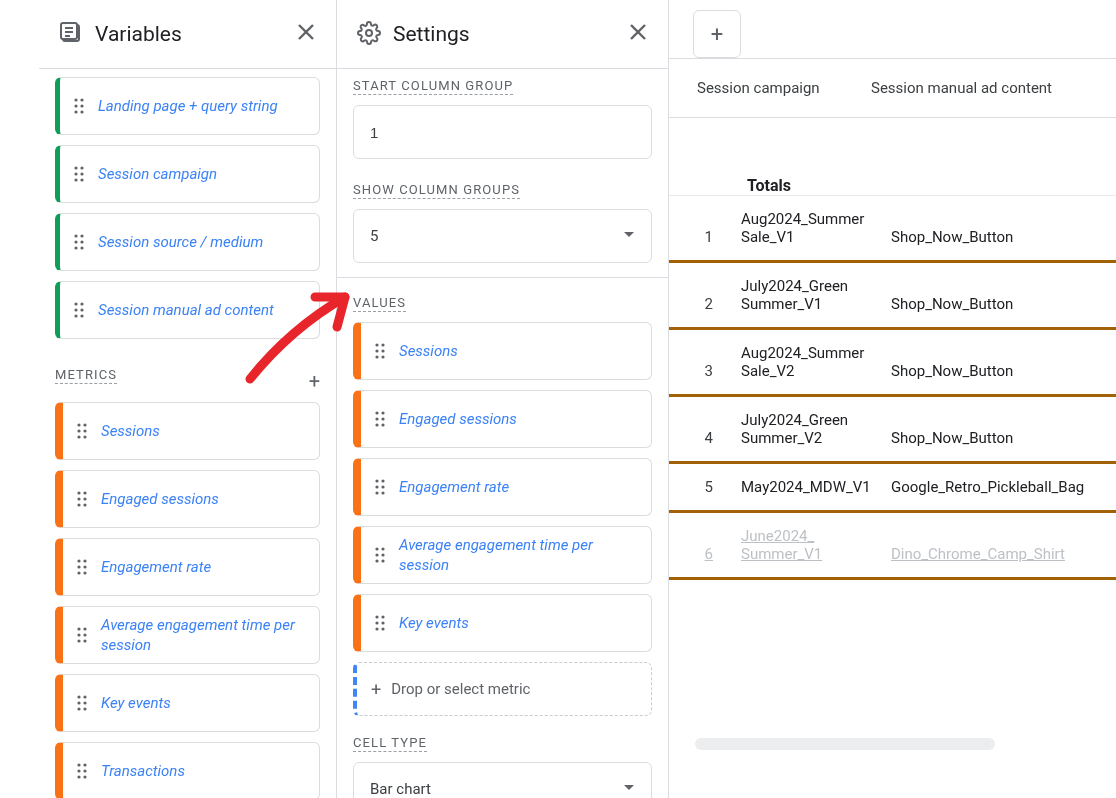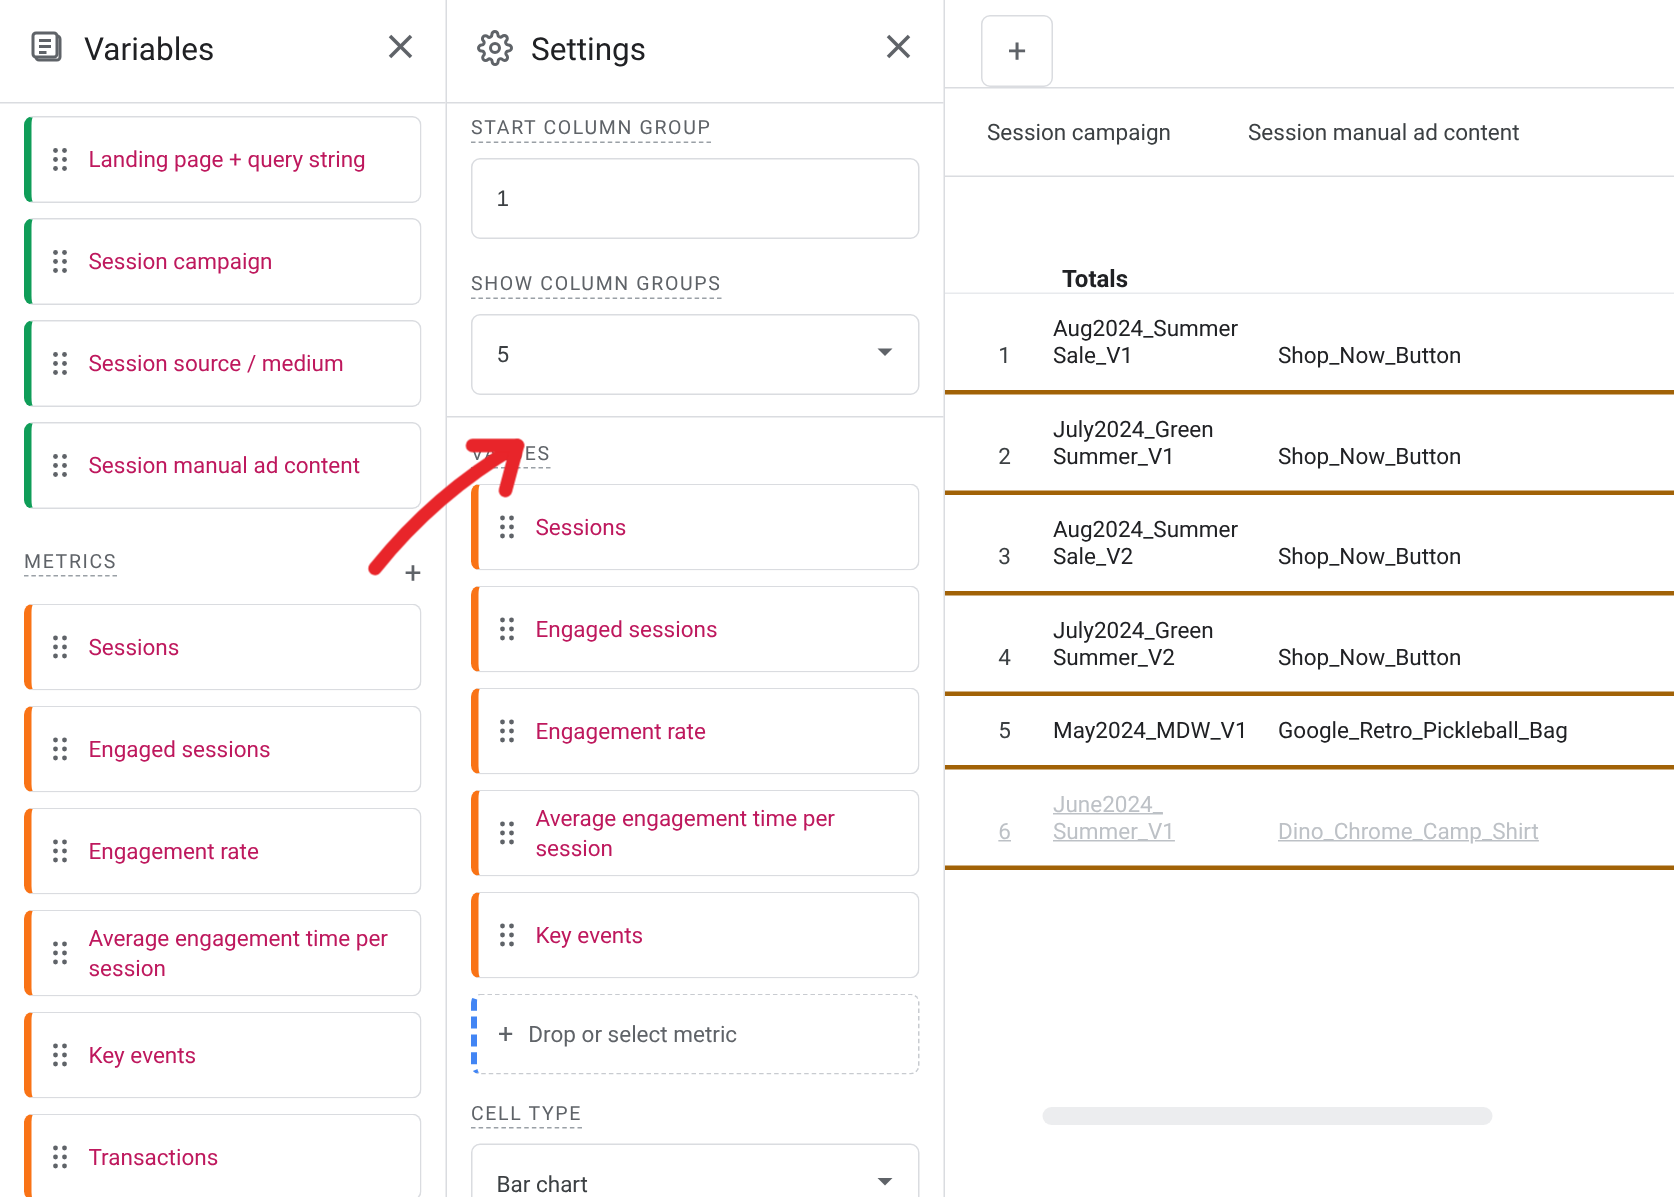--- a/index.html
+++ b/index.html
@@ -18,21 +18,21 @@
     display: flex;
     height: 798px;
   }
   .panel {
     border-right: 1px solid #dadce0;
     height: 100%;
     display: flex;
     flex-direction: column;
     background: #fff;
   }
-  .panel-variables { width: 298px; }
+  .panel-variables { width: 298px; margin-left: 39px; }
   .panel-settings { width: 332px; }
   .panel-report { flex: 1; background: #fff; }
   .panel-header {
     height: 69px;
     border-bottom: 1px solid #dadce0;
     display: flex;
     align-items: center;
     padding: 0 20px;
     flex-shrink: 0;
   }
@@ -81,30 +81,31 @@
     border-radius: 6px;
     display: flex;
     align-items: center;
     min-height: 58px;
     padding: 6px 14px;
     margin-bottom: 10px;
     background: #fff;
     cursor: grab;
   }
   .chip-green { border-left: 5px solid #0f9d58; }
-  .chip-blue { border-left: 5px solid #f97316; }
+  .chip-blue { border-left: 8px solid #f97316; }
   .chip .drag-icon {
     margin-right: 14px;
     flex-shrink: 0;
     color: #5f6368;
   }
   .chip-label {
     font-size: 15px;
-    color: #be185d;
+    color: #3b82f6;
     line-height: 1.35;
+    font-style: italic;
   }
   .drag-dots svg { display: block; }
   .dropzone {
     border: 1.5px dashed #c8cbd0;
     border-left: 4px dashed #4285f4;
     border-radius: 6px;
     min-height: 54px;
     display: flex;
     align-items: center;
     padding: 0 14px;

